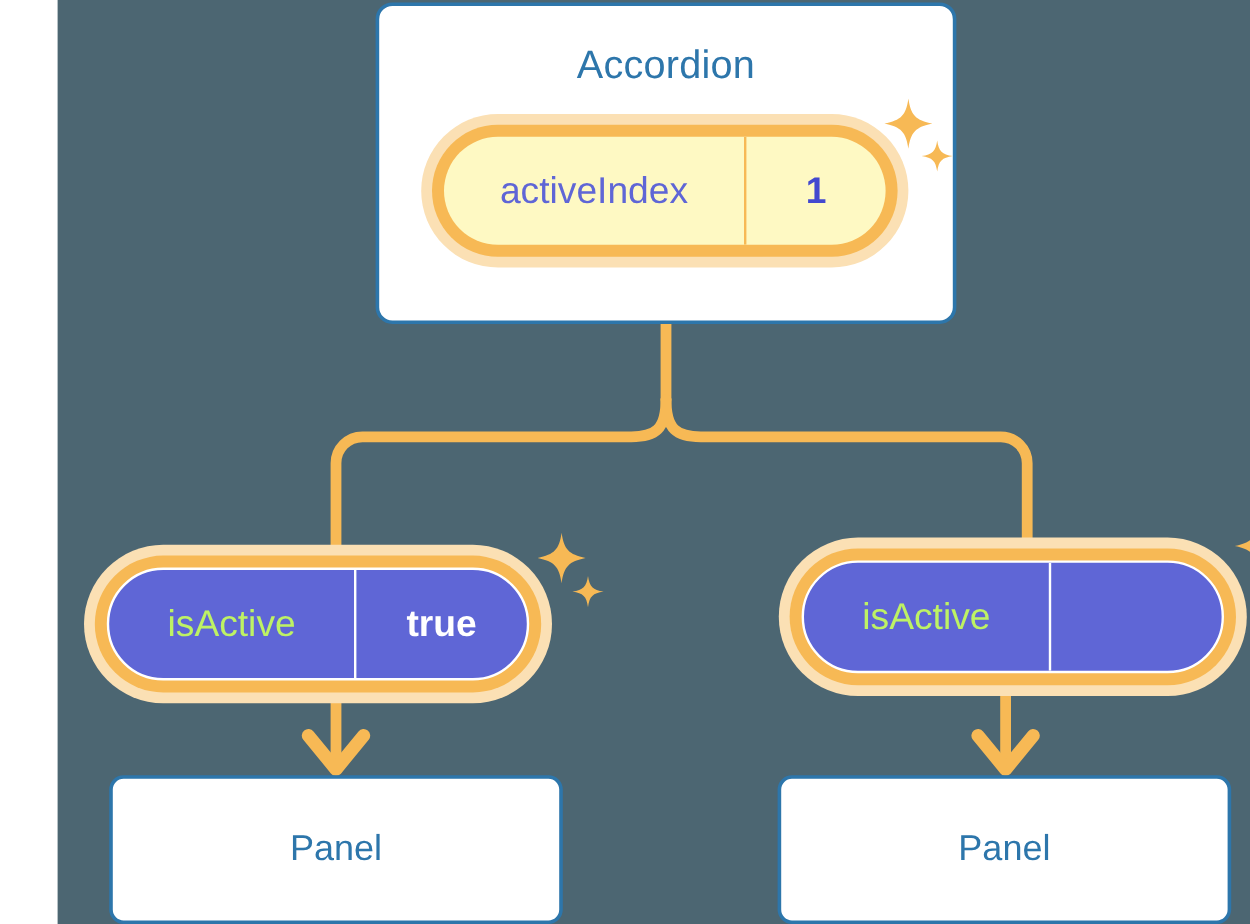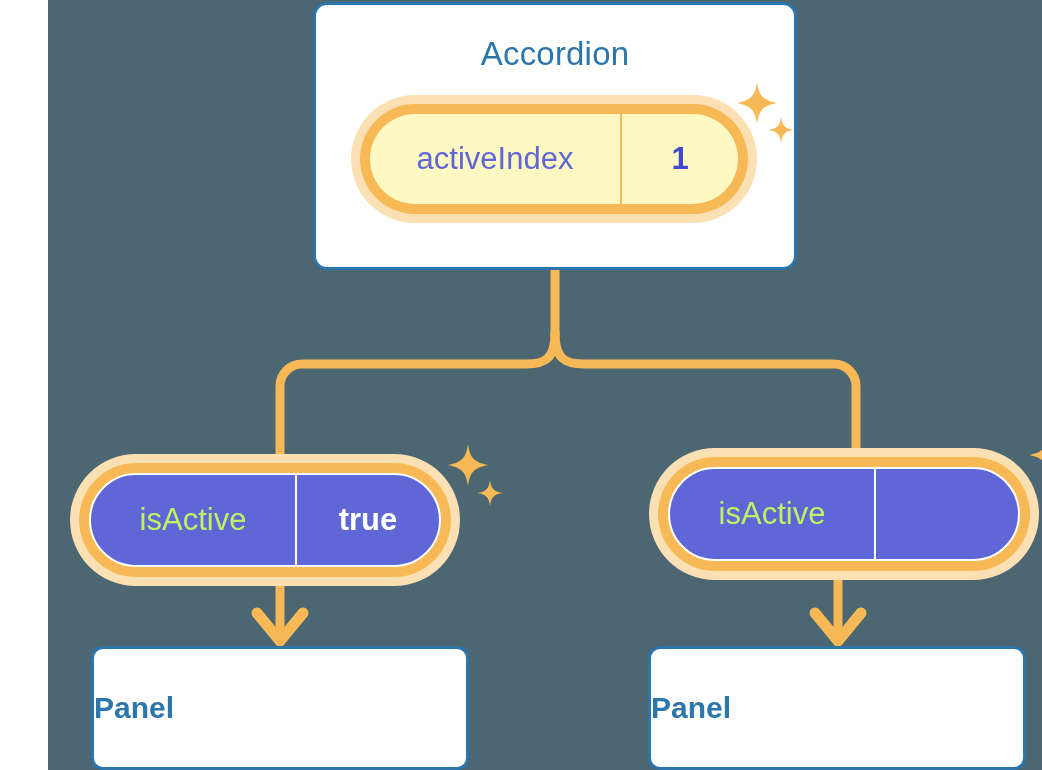--- a/index.html
+++ b/index.html
@@ -61,24 +61,24 @@
     width: 378px;
     height: 124px;
     border-radius: 12px;
   }
   .panel-left  { left: 43px;  top: 646px; }
   .panel-right { left: 600px; top: 646px; }
   .panel-label {
     position: absolute;
     left: 0; right: 0;
     top: 42px;
-    text-align: left;
+    text-align: center;
     color: #2d76ab;
     font-size: 30px;
-    font-weight: 700;
+    font-weight: 400;
   }
 
   
   .pill {
     position: absolute;
     box-sizing: border-box;
     display: flex;
     align-items: stretch;
     border-radius: 999px;
   }

